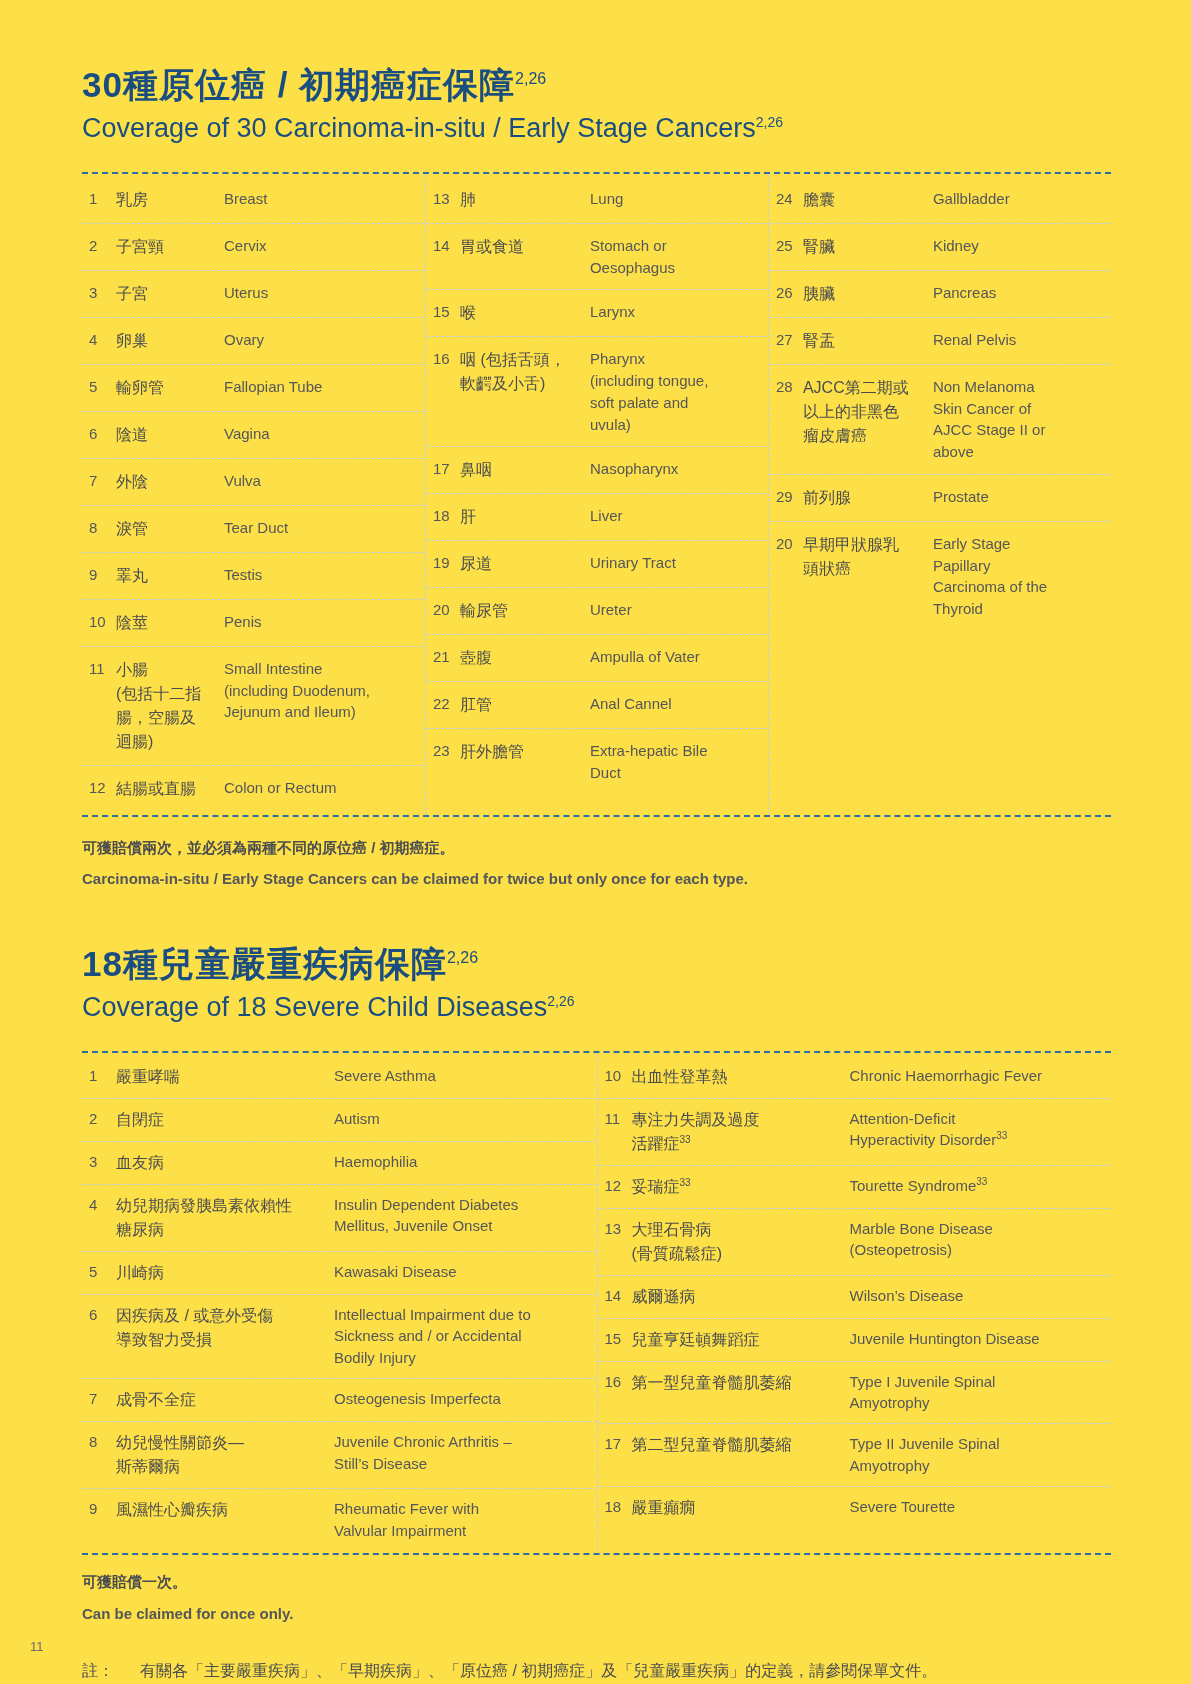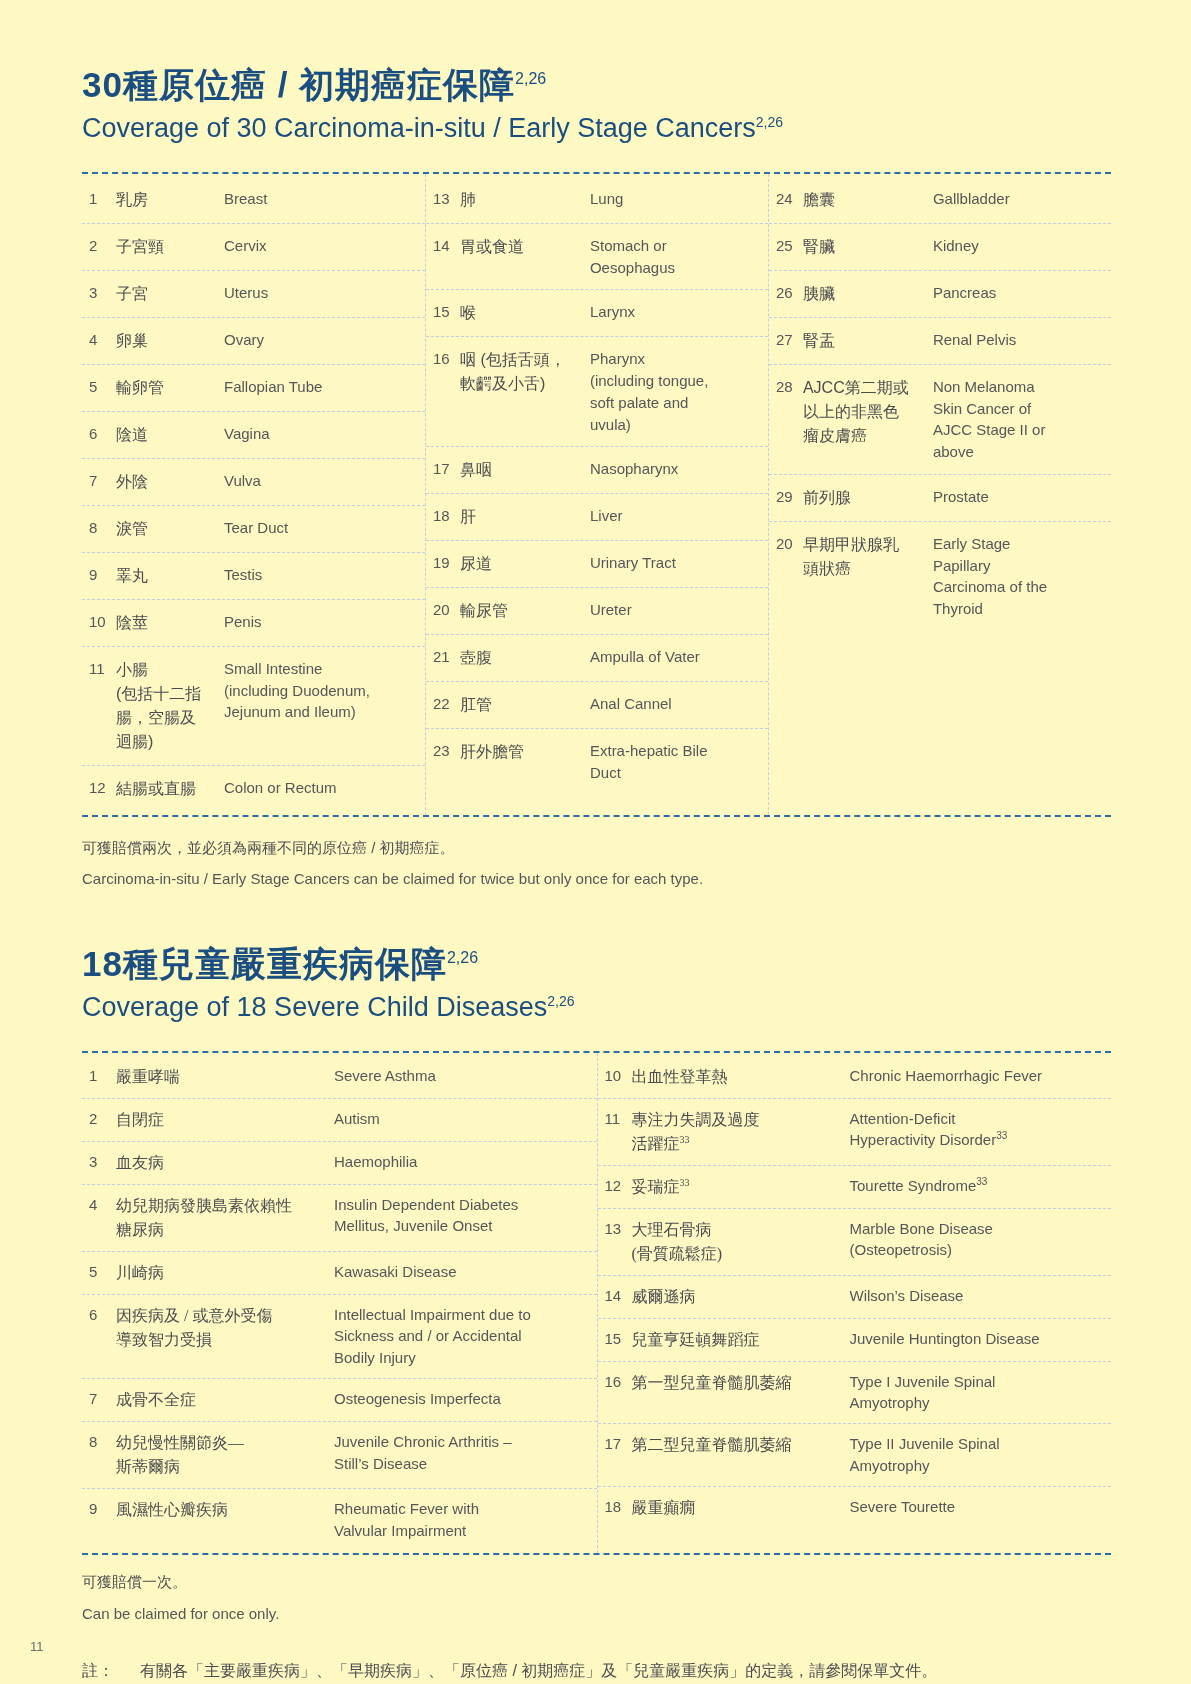--- a/index.html
+++ b/index.html
@@ -1,19 +1,19 @@
 <!DOCTYPE html>
 <html><head>
 <meta charset="utf-8">
 <style>
   html,body { margin:0; padding:0; background:#ffffff; }
   body { font-family:"Liberation Sans", sans-serif; color:#55565a; }
   .page {
     position:relative; width:1191px; height:1684px; margin:0 auto;
-    box-sizing:border-box; padding:64px 80px 0 82px; overflow:hidden; background:#fef9c3;
+    box-sizing:border-box; padding:64px 80px 0 82px; overflow:hidden; background:#fde047;
   }
   
   .zh-title { margin:0 0 6px 0; color:#1b4e80; font-size:35px; font-weight:600; letter-spacing:1px; line-height:1.2; }
   .zh-title .h-sup { font-size:16px; font-weight:500; letter-spacing:0; }
   .en-title { margin:0 0 26px 0; color:#1b4e80; font-size:27px; font-weight:500; line-height:1.25; }
   .en-title .h-sup { font-size:14px; font-weight:500; }
   sup { line-height:0; }
   
   .ctable { display:flex; align-items:stretch; border-top:2px dashed #2d6da6; border-bottom:2px dashed #2d6da6; }
   .ctable .col { box-sizing:border-box; padding:3px 0; }
@@ -21,24 +21,24 @@
   .t1 .col { width:33.33%; }
   .t2 .col { width:50%; }
   .row { display:flex; align-items:flex-start; padding:11px 6px 11px 7px; border-bottom:1px dashed #c3cee6; }
   .col .row:last-child { border-bottom:none; }
   .t2 .row { padding-top:9px; padding-bottom:9px; }
   .num { flex:none; width:27px; font-size:15px; line-height:1.5; }
   .zh  { flex:none; white-space:pre-line; font-size:16px; color:#4b4c50; line-height:1.5; }
   .en  { flex:1; white-space:pre-line; font-size:15px; line-height:1.45; padding-right:4px; }
   .t1 .col1 .zh { width:108px; }
   .t1 .col2 .zh, .t1 .col3 .zh { width:130px; }
-  .t2 .zh { width:218px;font-family:Liberation Serif, serif; }
+  .t2 .zh { width:218px; }
   .rsup { font-size:10px; }
   
-  .tnote { margin-top:20px; font-size:15px; line-height:1.5; }
+  .tnote { margin-top:20px; font-size:15px; line-height:1.5;font-weight:bold; }
   .tnote .n-zh { margin-bottom:9px; color:#4b4c50; }
   .tnote .n-en { color:#55565a; }
   
   .section2 { margin-top:52px; }
   .t2-note { margin-top:16px; }
   
   .footer-notes { margin-top:34px; font-size:15px; line-height:1.55; }
   .note-row { display:flex; margin-bottom:10px; }
   .note-label { flex:none; width:58px; color:#4b4c50; }
   .note-text { flex:1; white-space:pre-line; }

